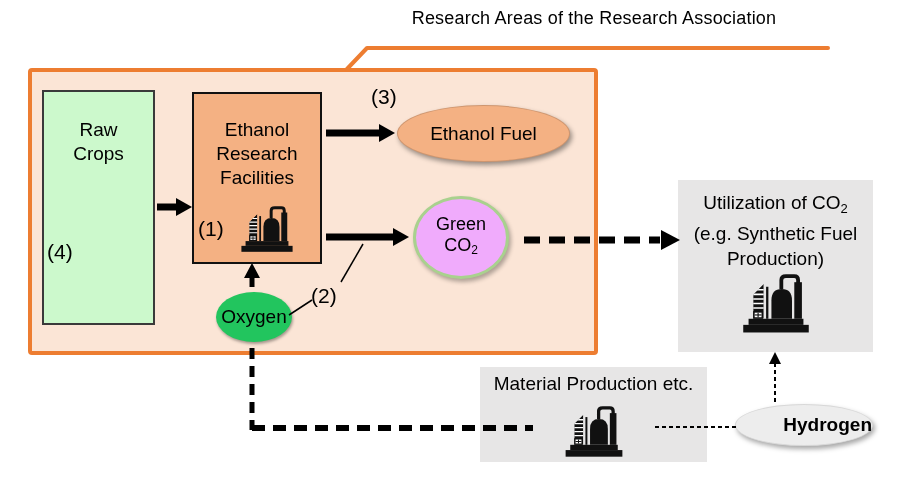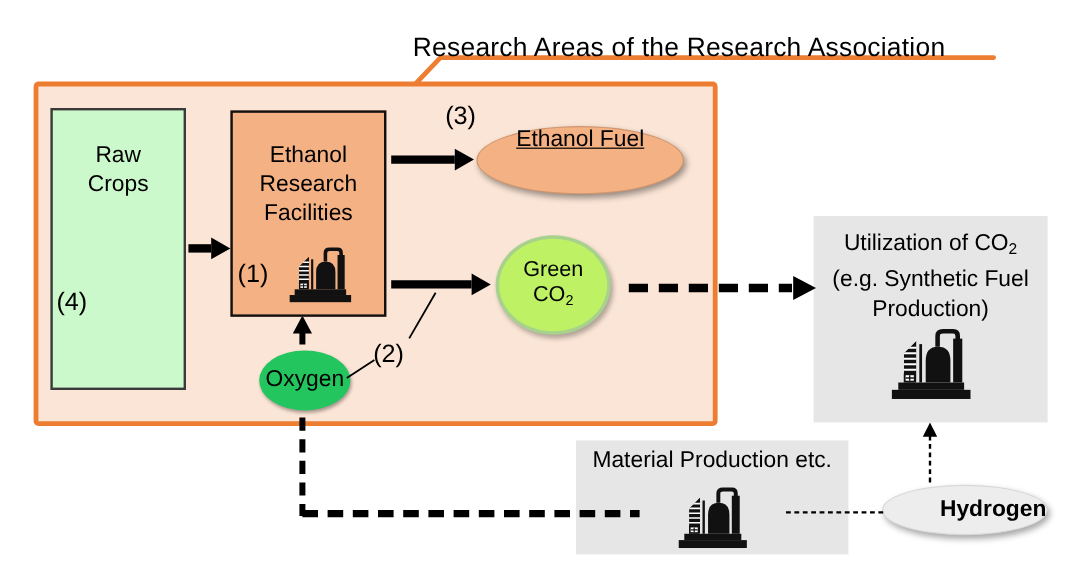--- a/index.html
+++ b/index.html
@@ -1,43 +1,43 @@
 <!DOCTYPE html>
 <html><head>
 <meta charset="utf-8">
 <style>
   * { box-sizing: border-box; margin: 0; padding: 0; }
   html,body { background:#ffffff; }
   body { font-family: "Liberation Sans", sans-serif; color:#000; }
   .canvas { position:relative; width:900px; height:484px; background:#fff; overflow:hidden; }
   .layer { position:absolute; left:0; top:0; width:900px; height:484px; pointer-events:none; } .z1{z-index:1;} .z3{z-index:3;}
 
-  .title { position:absolute; left:344px; top:27px; width:500px; 
-           font-size:22px; letter-spacing:0.2px; z-index:4; }
+  .title { position:absolute; left:344px; top:8px; width:500px; text-align:center;
+           font-size:18px; letter-spacing:0.2px; z-index:4; }
 
   .bigbox { position:absolute; left:28px; top:68px; width:570px; height:287px;
             background:#FBE5D6; border:4px solid #ED7D31; border-radius:4px; z-index:0; }
 
   .node { position:absolute; z-index:2; }
 
   .raw { left:42px; top:90px; width:113px; height:235px; background:#CCF9CC;
          border:2px solid #3a3a3a; text-align:center; font-size:19px; line-height:24px;
          padding-top:26px; }
 
   .eth { left:192px; top:92px; width:130px; height:172px; background:#F4B183;
          border:2px solid #111; text-align:center; font-size:19px; line-height:24px;
          padding-top:24px; }
 
   .fuel { left:397px; top:105px; width:173px; height:57px; border-radius:50%;
           background:#F4B183; border:1px solid rgba(0,0,0,0.15);
           box-shadow:2px 3px 5px rgba(0,0,0,0.40);
-          display:flex; justify-content:center; font-size:19px;text-decoration:underline; }
+          display:flex; align-items:center; justify-content:center; font-size:19px; }
 
   .gco2 { left:413px; top:196px; width:96px; height:83px; border-radius:50%;
-          background:#bef264; border:3px solid #A9D18E;
+          background:#f0abfc; border:3px solid #A9D18E;
           box-shadow:2px 3px 4px rgba(0,0,0,0.30);
           display:flex; flex-direction:column; align-items:center; justify-content:center;
           font-size:18px; line-height:21px; }
 
   .oxy { left:216px; top:292px; width:76px; height:50px; border-radius:50%;
          background:#22c55e; box-shadow:1px 2px 3px rgba(0,0,0,0.35);
          display:flex; align-items:center; justify-content:center; font-size:19px; }
 
   .util { left:678px; top:180px; width:195px; height:172px; background:#E7E6E6;
           text-align:center; font-size:19px; line-height:25px; padding-top:10px; }

